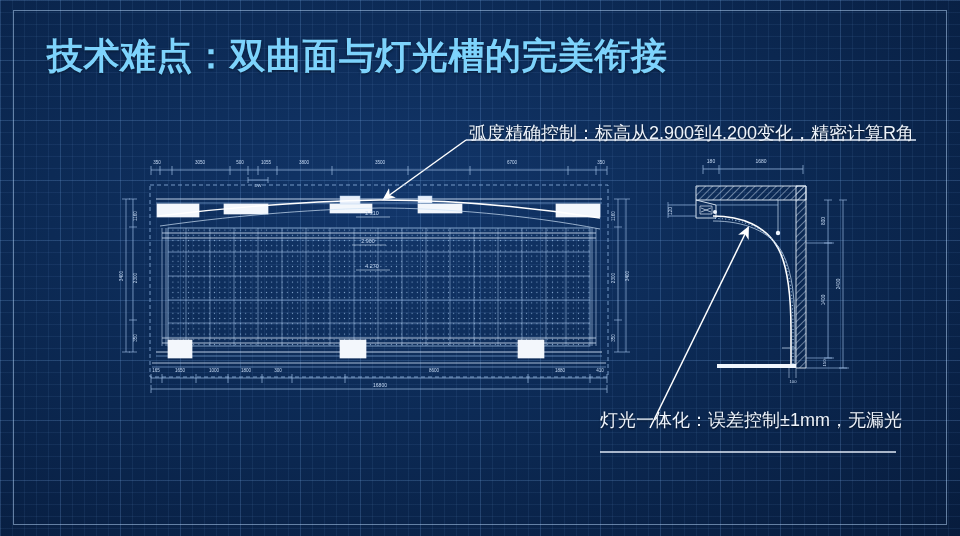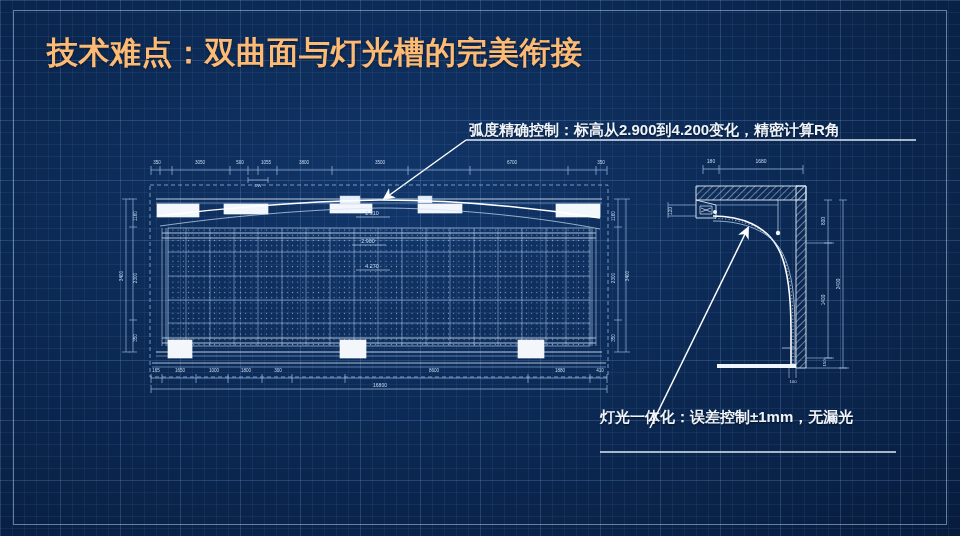--- a/index.html
+++ b/index.html
@@ -26,30 +26,29 @@
       60px 60px,
       100% 100%;
   }
   .frame{
     position:absolute;left:13px;top:10px;right:13px;bottom:11px;
     border:1px solid rgba(174,206,240,.55);
     pointer-events:none;
   }
   .title{
     position:absolute;left:47px;top:32px;
-    font-size:31px;font-weight:bold;color:#fdba74;
+    font-size:36px;font-weight:bold;color:#7dd3fc;
     letter-spacing:.5px;
     text-shadow:0 1px 3px rgba(0,0,0,.45);
     white-space:nowrap;
   }
   .callout{
     position:absolute;
-    font-size:15px;color:#eef4fc;white-space:nowrap;
+    font-size:18px;color:#eef4fc;white-space:nowrap;
     text-shadow:0 1px 2px rgba(0,0,0,.6);
-    font-weight:bold;
   }
   .callout-top{left:469px;top:121px;}
   .callout-bottom{left:600px;top:408px;}
   svg.draw{position:absolute;left:0;top:0;width:960px;height:536px;}
   svg.draw text{font-family:"Liberation Sans",sans-serif;fill:#c6daf4;}
 </style>
 </head>
 <body>
 
 <div class="slide"></div>

